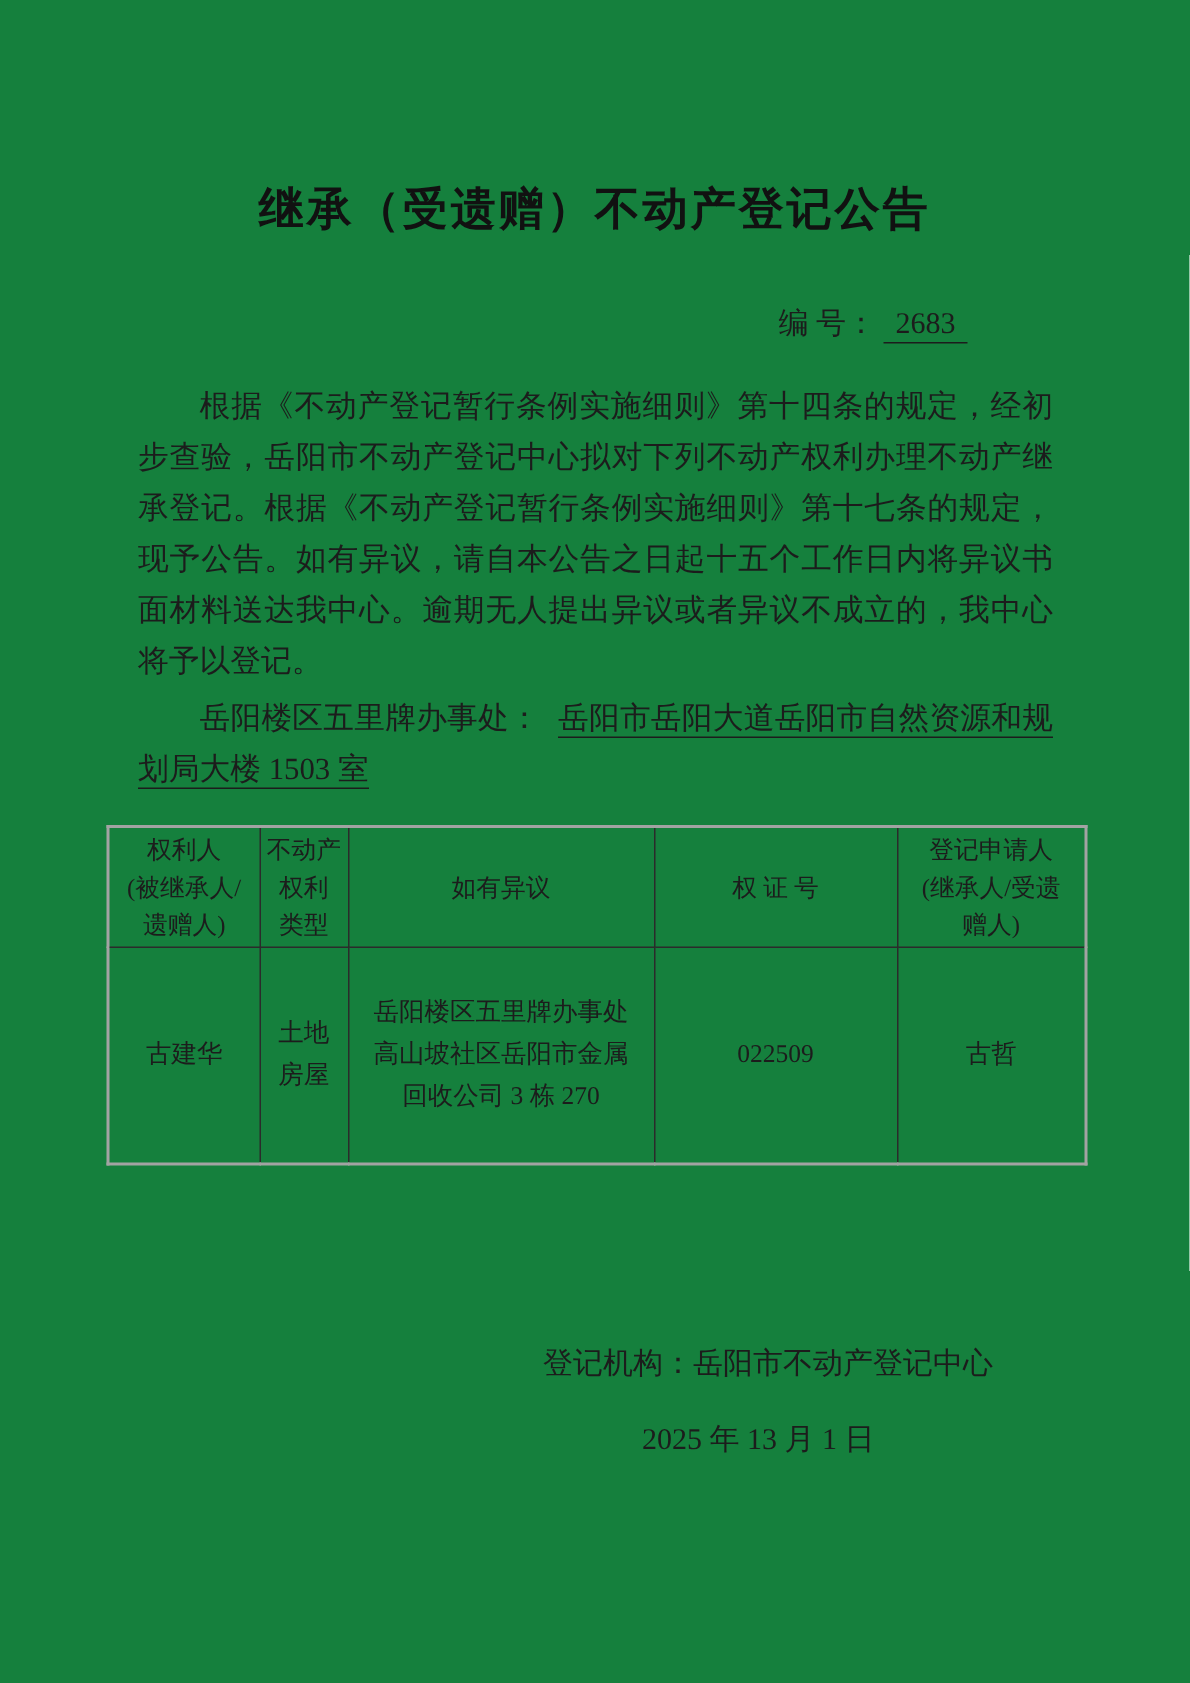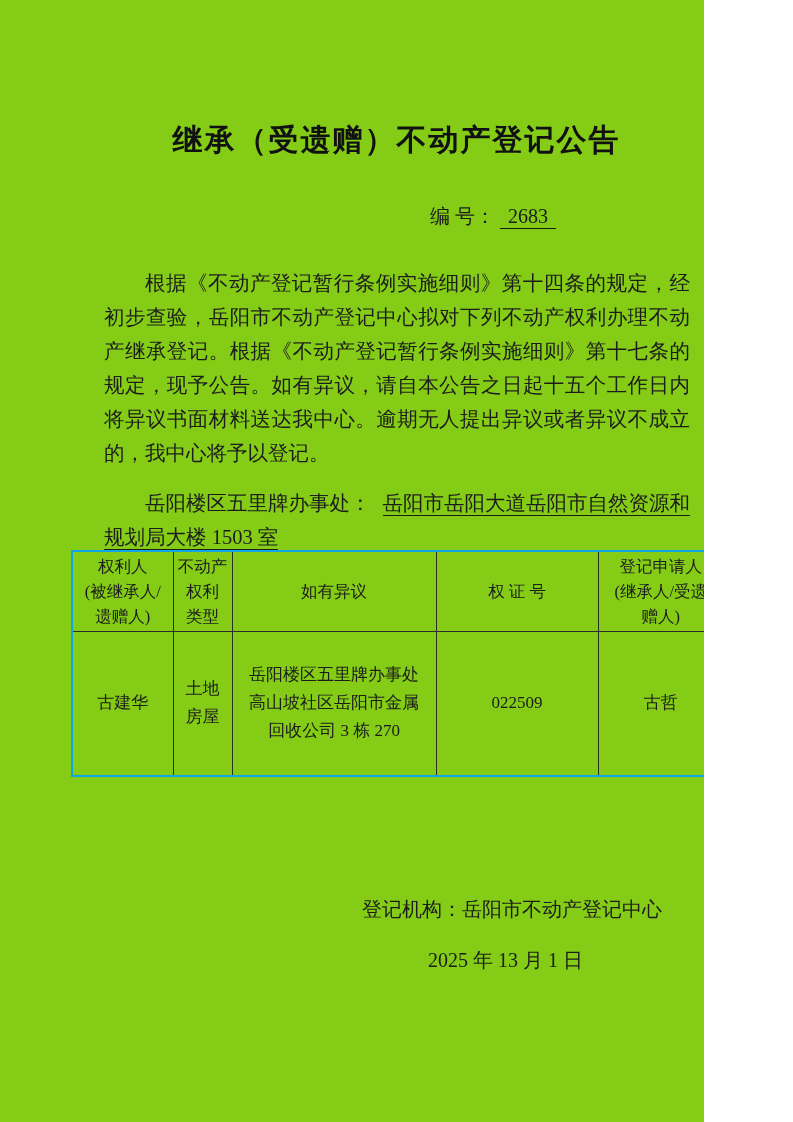--- a/index.html
+++ b/index.html
@@ -1,20 +1,20 @@
 <!DOCTYPE html>
 <html><head>
 <meta charset="utf-8">
 <style>
   html, body { margin: 0; padding: 0; background: #ffffff; }
   .page {
     position: relative;
-    width: 704px;
+    width: 793px;
     height: 1122px;
-    background: #84cc16;
+    background: #15803d;
     overflow: hidden;
     font-family: "Liberation Serif", "DejaVu Serif", serif;
     color: #1c1c1c;
   }
 
   .doc-title {
     position: absolute;
     top: 121px;
     left: 0;
     width: 793px;
@@ -43,21 +43,21 @@
 
   .body-block {
     position: absolute;
     top: 250px;
     left: 88px;
     width: 618px;
     font-size: 20.5px;
     line-height: 34px;
     text-align: justify;
   }
-  .body-block p { margin: 16px; text-indent: 2em; }
+  .body-block p { margin: 4px; text-indent: 2em; }
   .underlined {
     border-bottom: 1.5px solid #1c1c1c;
     padding-bottom: 1px;
   }
   .addr-label { margin-right: 12px; }
   .contact-label { margin-right: 6px; }
   .contact-value { padding: 0 14px 1px 4px; }
 
   table.record-table {
     position: absolute;
@@ -71,21 +71,21 @@
   }
   table.record-table td, table.record-table th {
     border: 1.5px solid #2b2b2b;
     text-align: center;
     vertical-align: middle;
     padding: 2px 3px;
     font-weight: normal;
     white-space: pre-line;
     overflow: hidden;
   }
-  table.record-table { border: 2px solid #0ea5e9; outline: none; }
+  table.record-table { border: 2px solid #a3a3a3; outline: none; }
   tr.header-row { height: 79px; }
   tr.header-row th { line-height: 25px; font-size: 16.5px; }
   tr.data-row { height: 144px; }
   tr.data-row td { line-height: 28px; font-size: 17px; }
 
   .col1 { width: 101px; }
   .col2 { width: 59px; }
   .col3 { width: 204px; }
   .col4 { width: 162px; }
   .col5 { width: 126px; }

